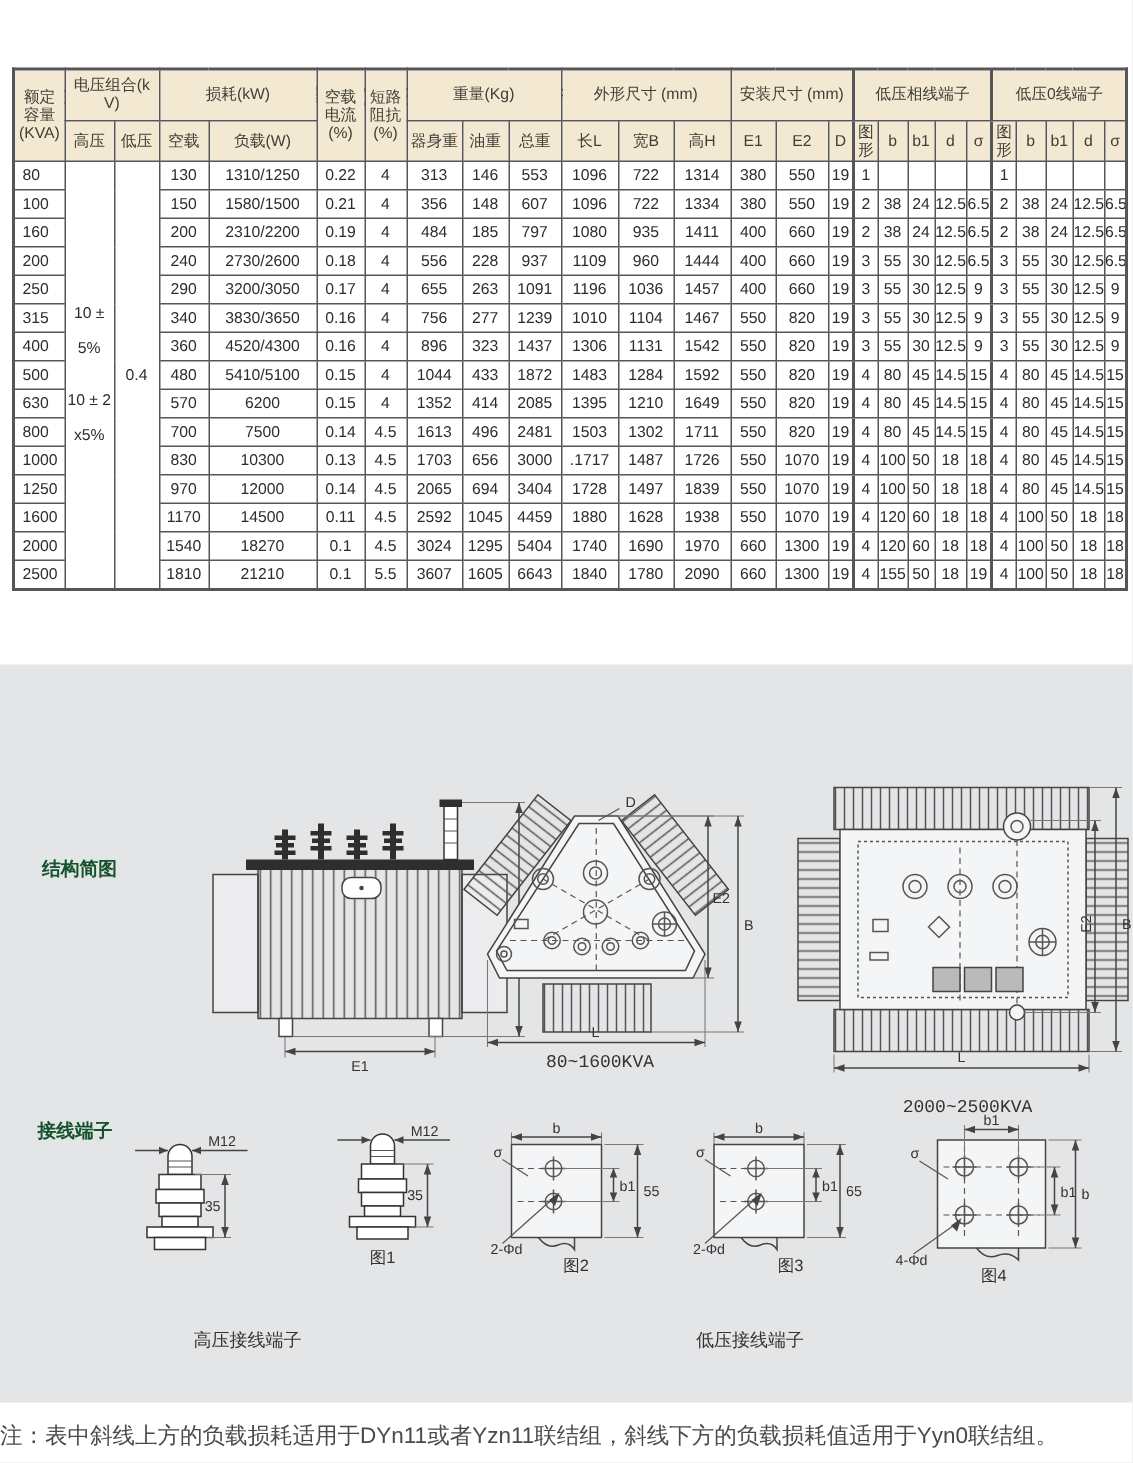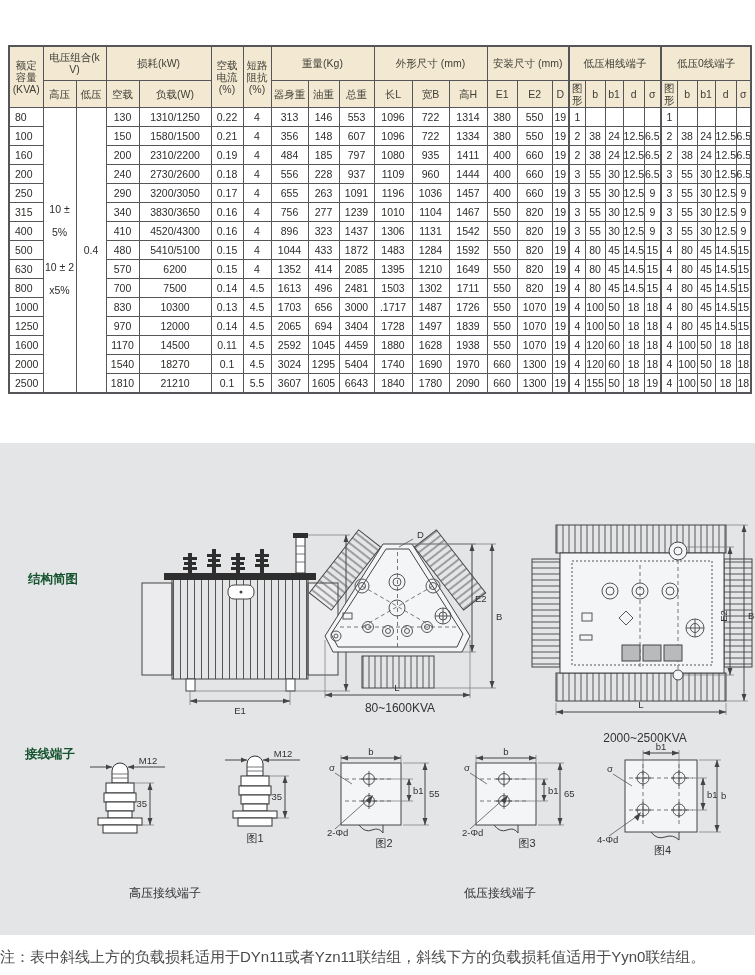--- a/index.html
+++ b/index.html
@@ -20,21 +20,21 @@
   .spec-table thead tr:last-child th { height:27px; }
   .spec-table tbody td { height:19px; font-size:10.5px; background:#fff; white-space:nowrap; }
   .spec-table tbody td:first-child { text-align:left; padding-left:5px; }
   .thick-l { border-left-width:2px !important; }
   .merged-cell { vertical-align:middle; background:#fff; font-size:10.5px; }
   .merged-cell div { line-height:23px; }
   .merged-cell div:nth-child(3) { margin-top:12px; }
   
   .diagram-band { position:absolute; left:0; top:443px; width:755px; height:492px; background:#e4e5e7; }
   .band-label { position:absolute; font-size:12.5px; font-weight:600; color:#14532d; }
-  .diagram-caption { position:absolute; font-size:12px; color:#333; text-align:center; }
+  .diagram-caption { position:absolute; font-size:12px; color:#333; text-align:center;font-family:Liberation Mono, monospace; }
   .figure-label { position:absolute; font-size:11px; color:#333; text-align:center; }
   svg { position:absolute; overflow:visible; }
   svg text { font-family:"Liberation Sans", sans-serif; font-size:9.5px; fill:#333; }
   .dim { stroke:#444; stroke-width:1; fill:none; }
   .ext { stroke:#777; stroke-width:0.7; fill:none; }
   .ln2 { stroke:#555; stroke-width:0.8; fill:none; }
   .ah  { fill:#444; stroke:none; }
   
   .note { position:absolute; left:0; top:948px; font-size:15px; color:#4a4a4a; }
 </style>
@@ -272,21 +272,21 @@
         <td>12.5</td>
         <td>9</td>
         <td class="thick-l">3</td>
         <td>55</td>
         <td>30</td>
         <td>12.5</td>
         <td>9</td>
       </tr>
       <tr>
         <td>400</td>
-        <td>410</td>
+        <td>360</td>
         <td>4520/4300</td>
         <td>0.16</td>
         <td>4</td>
         <td>896</td>
         <td>323</td>
         <td>1437</td>
         <td>1306</td>
         <td>1131</td>
         <td>1542</td>
         <td>550</td>

